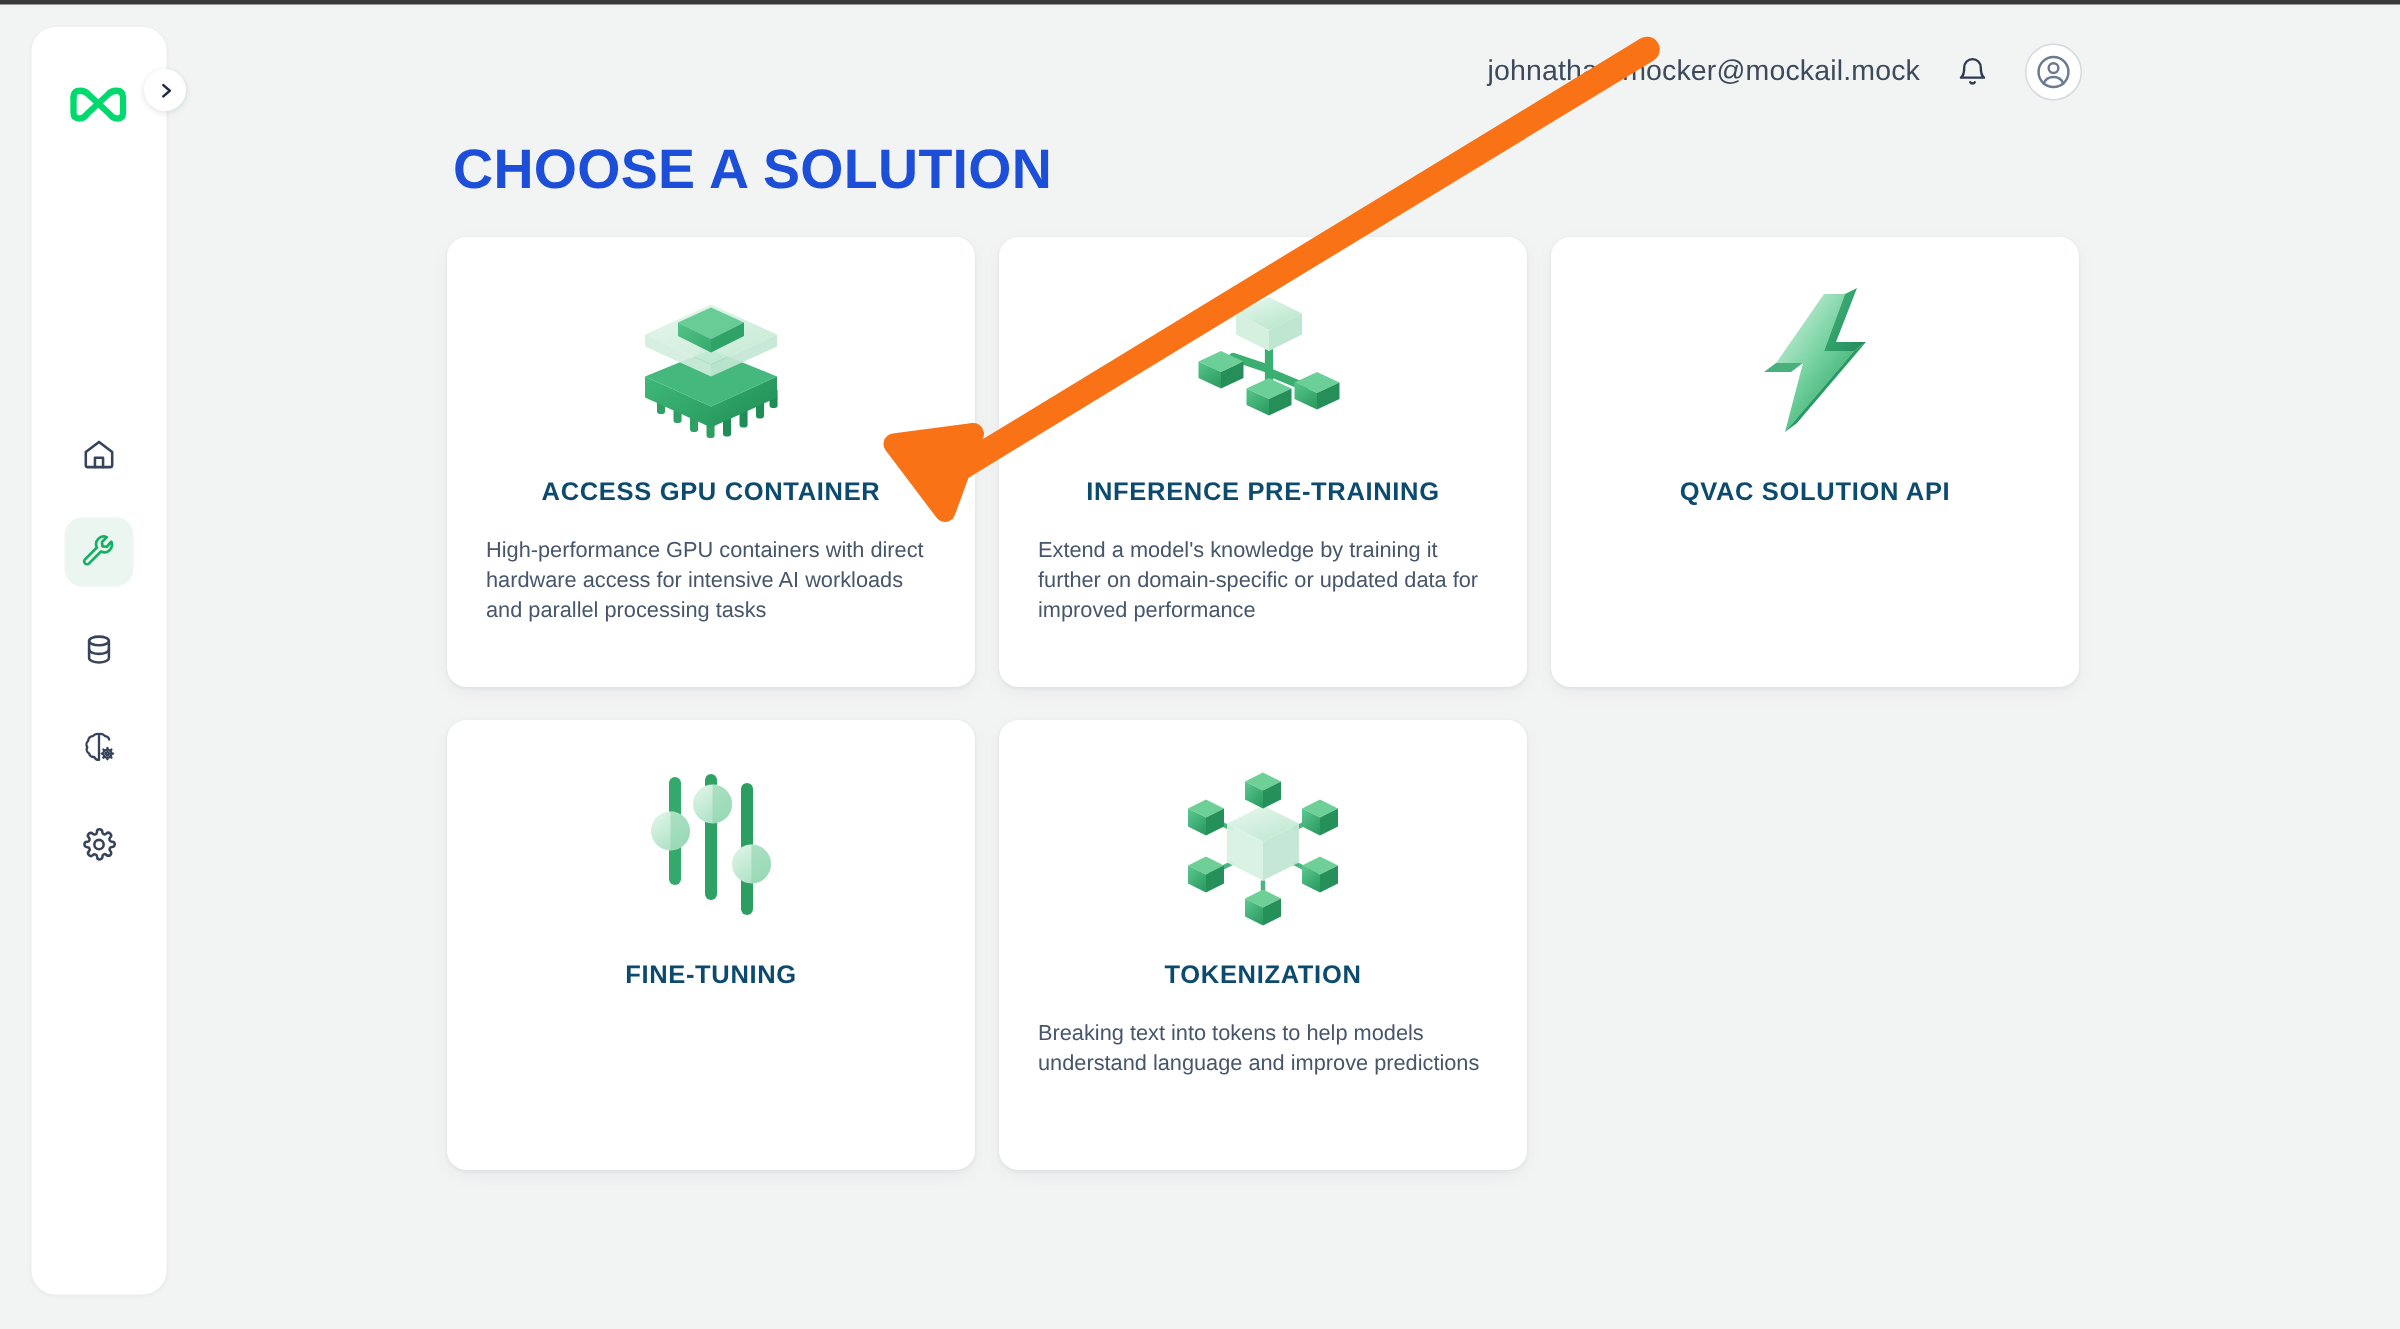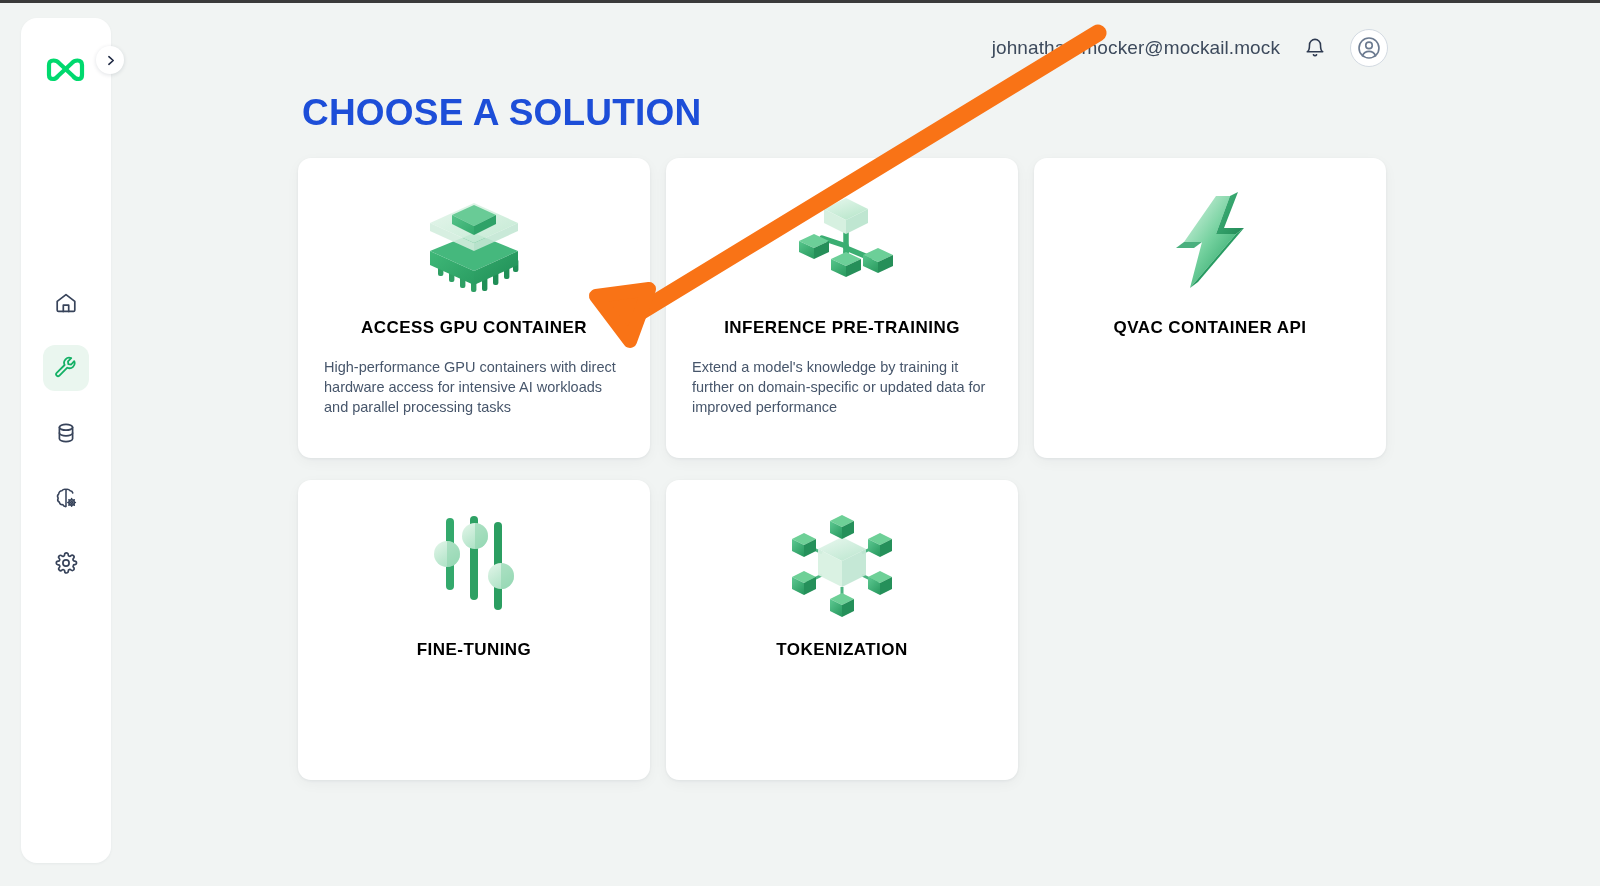--- a/index.html
+++ b/index.html
@@ -95,21 +95,21 @@
     display: flex; flex-direction: column; align-items: center;
     cursor: pointer;
     position: relative;
   }
   .card-icon {
     height: 128px; display: flex; align-items: center; justify-content: center;
     margin-top: 22px;
   }
   .card-title {
     font-size: 17px; font-weight: 700; letter-spacing: 0.45px;
-    color: #000000; 
+    color: #0c4a6e; 
     margin-top: 10px;
   }
   .card-desc {
     font-size: 14.5px; line-height: 20px; color: #47566b;
     text-align: left; width: 300px; margin-top: 19px;
   }
   
   .card.short-icon .card-icon { height: 132px; margin-top: 18px; }
   
   .annotation-arrow {
@@ -314,21 +314,21 @@
                 <stop offset="0" stop-color="#39b375"></stop>
                   <stop offset="1" stop-color="#17844f"></stop>
               </linearGradient>
             </defs>
             <path d="M52 6 L20 52 L38 52 L26 98 L72 44 L52 44 L66 6 Z" fill="url(#boltFace)"></path>
             <path d="M66 6 L52 44 L72 44 L80 38 L60 38 L74 2 Z" fill="url(#boltSide)" opacity="0.95"></path>
             <path d="M72 44 L26 98 L34 92 L80 38 Z" fill="url(#boltSide)"></path>
             <path d="M20 52 L38 52 L30 58 L12 58 Z" fill="#2aa267" opacity="0.85"></path>
           </svg>
         </div>
-        <div class="card-title">QVAC CONTAINER API</div>
+        <div class="card-title">QVAC SOLUTION API</div>
       </div>
 
       <div class="card">
         <div class="card-icon">
           <svg width="86" height="104" viewBox="0 0 86 104">
             <defs>
               <linearGradient id="knobG" x1="0" y1="0" x2="0.7" y2="1">
                 <stop offset="0" stop-color="#e4f6ea"></stop>
                   <stop offset="1" stop-color="#a8e0c2"></stop>
               </linearGradient>
@@ -404,20 +404,21 @@
               <path d="M2 64 L14 70 L14 82 L2 76 Z" fill="url(#tkSmall)"></path>
               <path d="M26 64 L14 70 L14 82 L26 76 Z" fill="#25905a"></path>
 
               <path d="M90 58 L102 64 L90 70 L78 64 Z" fill="#6ed097"></path>
               <path d="M78 64 L90 70 L90 82 L78 76 Z" fill="url(#tkSmall)"></path>
               <path d="M102 64 L90 70 L90 82 L102 76 Z" fill="#25905a"></path>
             </g>
           </svg>
         </div>
         <div class="card-title">TOKENIZATION</div>
+        <div class="card-desc">Breaking text into tokens to help models understand language and improve predictions</div>
       </div>
 
     </section>
   </main>
 
   <svg class="annotation-arrow" viewBox="0 0 1600 886">
     <line x1="1098" y1="33" x2="640" y2="312" stroke="#f97316" stroke-width="17" stroke-linecap="round"></line>
     <path d="M596 296 L649 289 L630 341 Z" fill="#f97316" stroke="#f97316" stroke-width="14" stroke-linejoin="round"></path>
   </svg>
 

